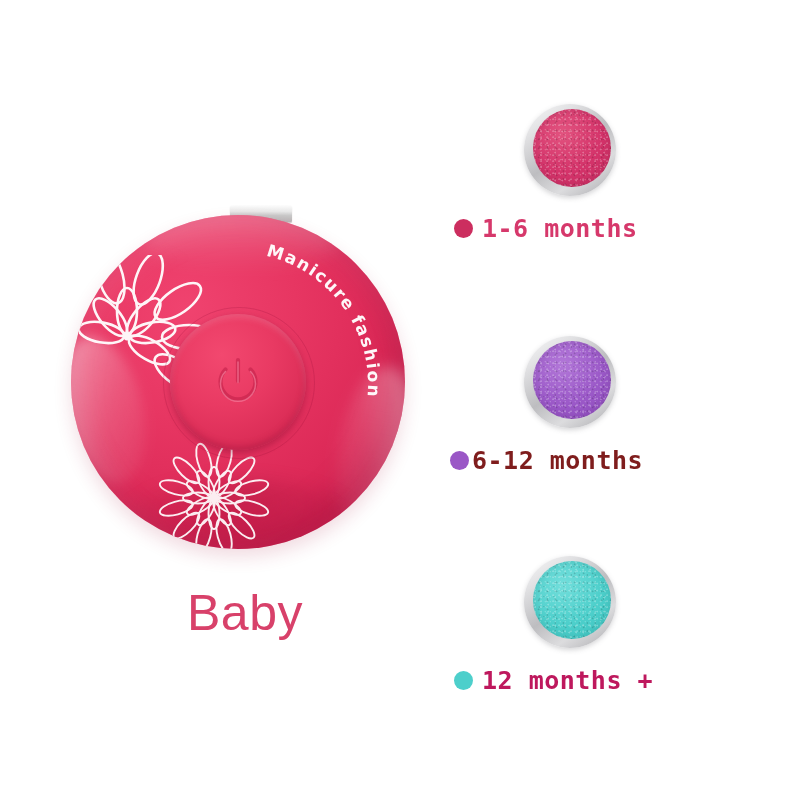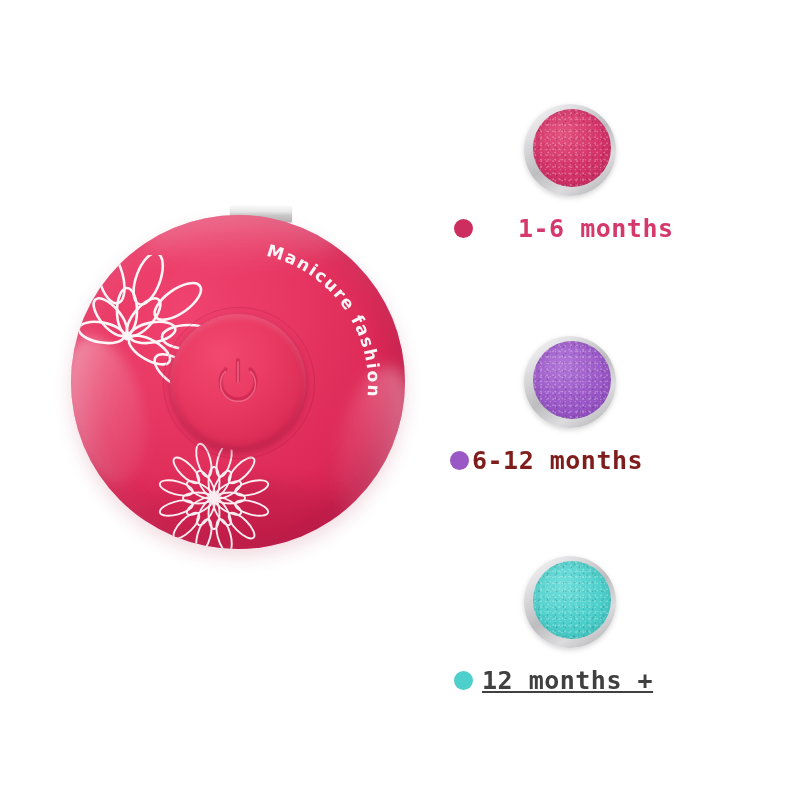--- a/index.html
+++ b/index.html
@@ -355,31 +355,32 @@
           <g fill="none" stroke="#ff9ab5" stroke-width="1.5" stroke-linecap="round" opacity="0.5">
             <path d="M 17.5 19.6 A 17.5 17.5 0 1 0 42.5 19.6"></path>
             <line x1="30" y1="10" x2="30" y2="30.6"></line>
           </g>
         </svg>
       </div>
 
     </div>
   </div>
 
+  <div class="product-caption">Baby</div>
 
   <div class="disc-group g1">
     <div class="disc-wrap">
       <div class="disc-rim"></div>
       <div class="disc-pad" style="background: radial-gradient(circle at 38% 30%, #e2537f 0%, #d4336a 55%, #c32c5f 100%);">
         <div class="disc-grit"></div>
       </div>
     </div>
     <div class="disc-label">
       <span class="bullet" style="background:#cc2e5f;"></span>
-      <span class="label-text" style="color:#d6386b;margin-left:36px;">1-6 months</span>
+      <span class="label-text" style="color:#d6386b;">1-6 months</span>
     </div>
   </div>
 
   <div class="disc-group g2">
     <div class="disc-wrap">
       <div class="disc-rim"></div>
       <div class="disc-pad" style="background: radial-gradient(circle at 38% 30%, #b277d8 0%, #9b59c8 55%, #8c48ba 100%);">
         <div class="disc-grit"></div>
       </div>
     </div>
@@ -391,17 +392,17 @@
 
   <div class="disc-group g3">
     <div class="disc-wrap">
       <div class="disc-rim"></div>
       <div class="disc-pad" style="background: radial-gradient(circle at 38% 30%, #72dedb 0%, #4dcfcb 55%, #3cc2be 100%);">
         <div class="disc-grit"></div>
       </div>
     </div>
     <div class="disc-label">
       <span class="bullet" style="background:#4dcfcb;"></span>
-      <span class="label-text" style="color:#404040;text-decoration:underline;">12 months +</span>
+      <span class="label-text" style="color:#be185d;">12 months +</span>
     </div>
   </div>
 
 </div>
 
 </body></html>

